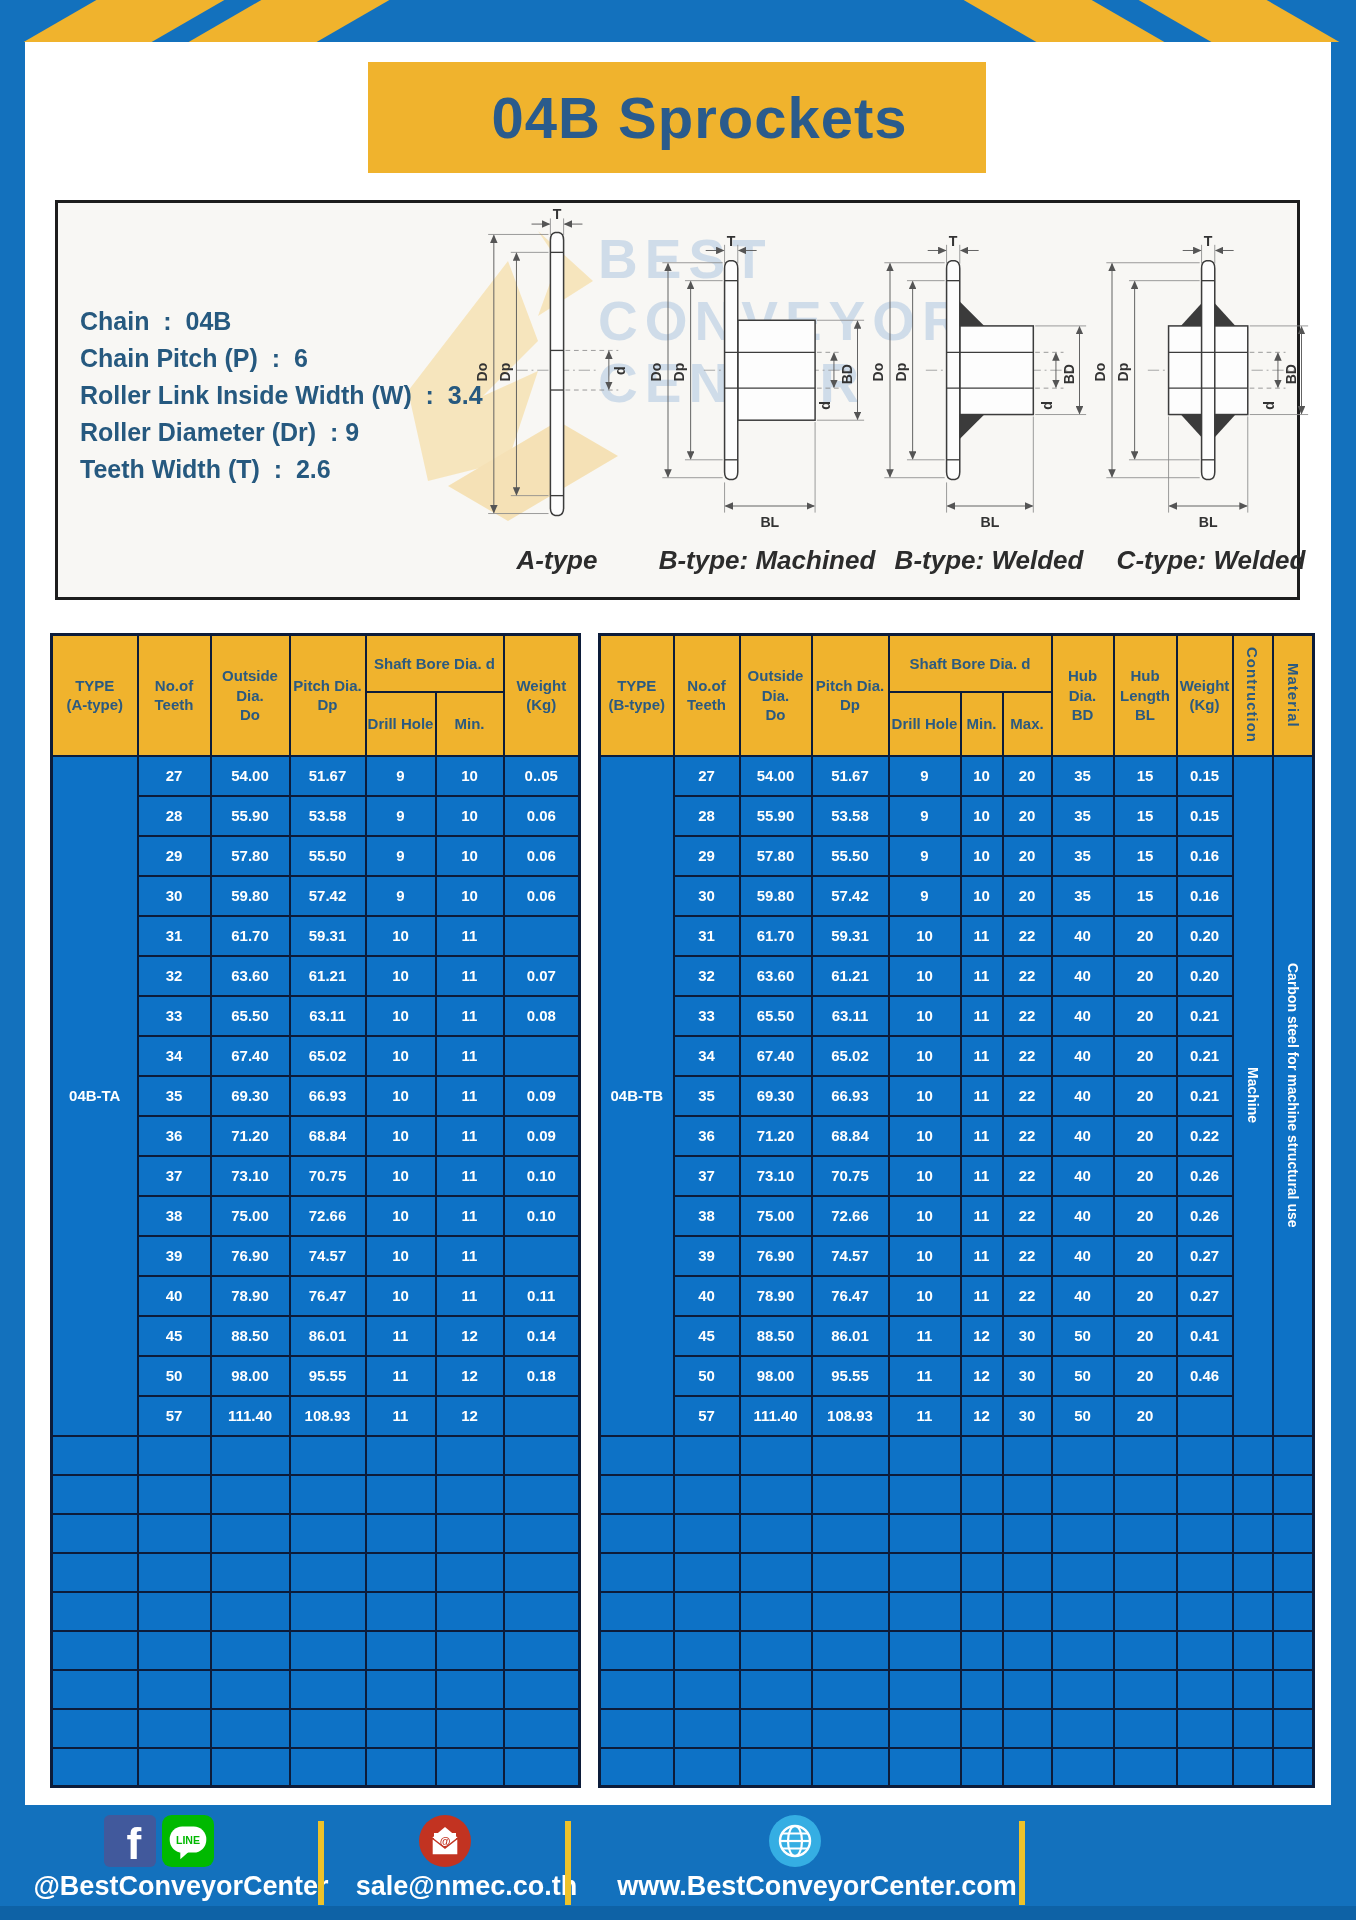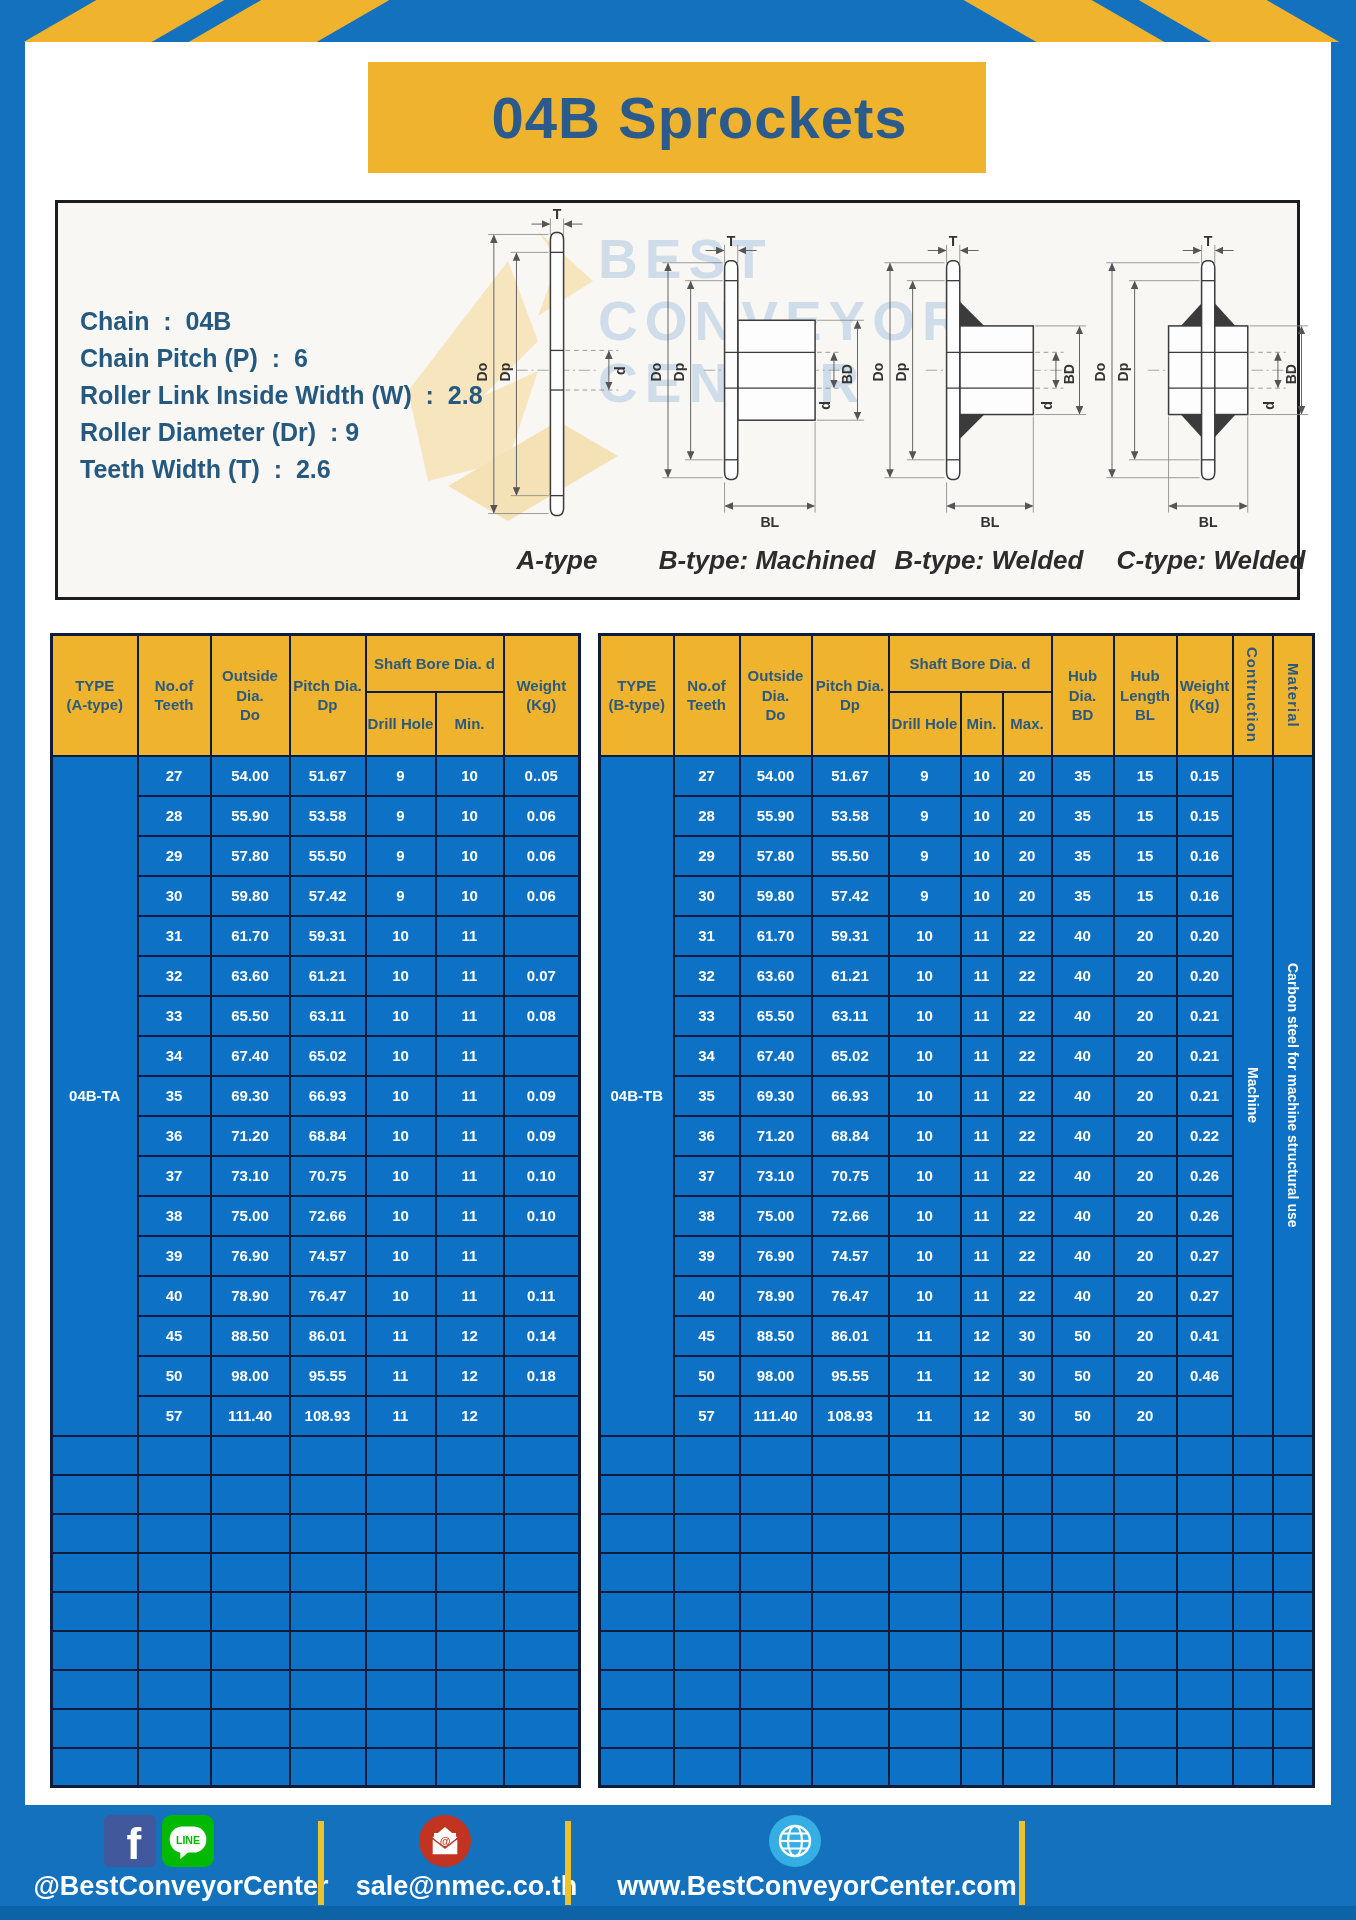--- a/index.html
+++ b/index.html
@@ -88,21 +88,21 @@
       <polygon points="20,170 120,40 150,120 95,175 150,150 120,240 40,260" fill="#f6d488"></polygon>
       <polygon points="60,265 170,200 230,235 120,300" fill="#f3cd79"></polygon>
     </svg>
     <div class="wm-text" style="white-space:pre-line;">BEST
 CONVEYOR
 CENTER</div>
 
     <div class="specs">
         <div class="spec-line">Chain  :  04B</div>
         <div class="spec-line">Chain Pitch (P)  :  6</div>
-        <div class="spec-line">Roller Link Inside Width (W)  :  2.8</div>
+        <div class="spec-line">Roller Link Inside Width (W)  :  3.4</div>
         <div class="spec-line">Roller Diameter (Dr)  : 9</div>
         <div class="spec-line">Teeth Width (T)  :  2.6</div>
       </div>
 
     <div class="figures">
 
       <div class="figure" style="width:200px">
         <svg width="198" height="330" viewBox="0 0 210 350">
           <line class="cl" x1="62" y1="171" x2="150" y2="171"></line>
           <path class="part" d="M98,46 L98,33 Q98,26 103,25 L107,25 Q112,26 112,33 L112,46 L112,304 L112,317 Q112,324 107,325 L103,325 Q98,324 98,317 L98,304 Z"></path>

